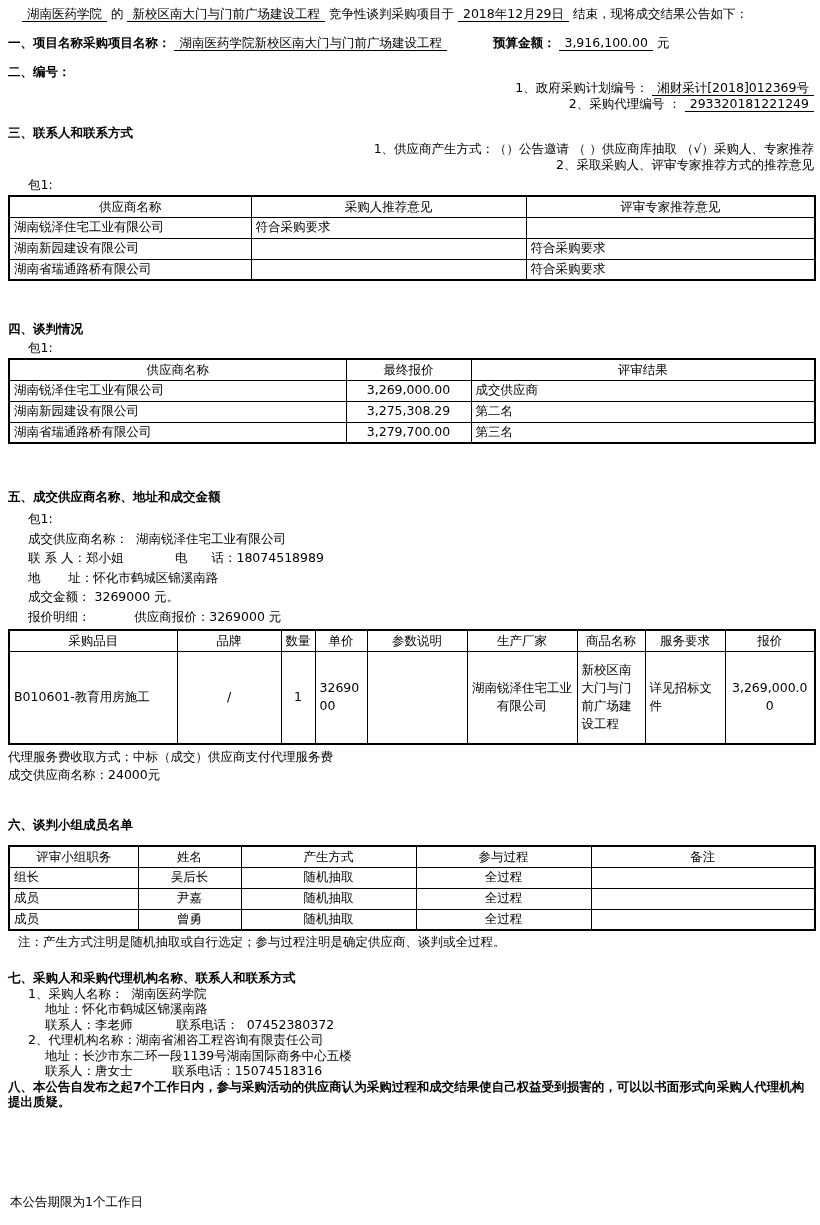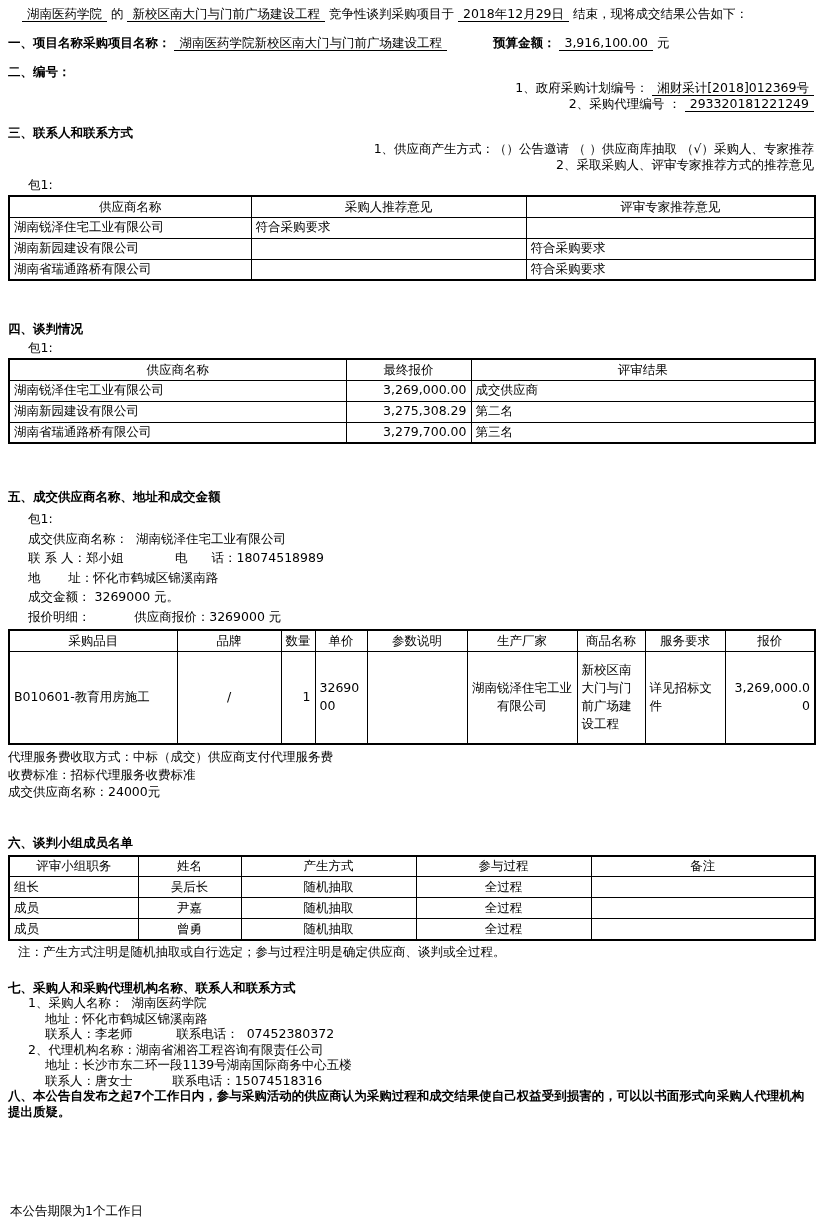--- a/index.html
+++ b/index.html
@@ -26,21 +26,21 @@
     border: 2px solid #000;
   }
   th, td {
     border: 1px solid #000; padding: 1px 4px; height: 21px;
     font-weight: normal; font-size: 12.5px; overflow: hidden;
     vertical-align: middle; word-break: break-all;
   }
   th { text-align: center; }
   td { text-align: left; }
   .ac { text-align: center; }
-  .ar { text-align: right; }
+  .ar { text-align: center; }
   .ptable td { line-height: 1.45; }
   .prow td { height: 93px; }
   .footer { margin-top: 84px; padding-left: 2px; }
 </style>
 </head>
 <body>
 
 <div class="doc">
 
   <div class="line" style="padding-left:14px;">
@@ -182,27 +182,26 @@
         <td>3269000</td>
         <td></td>
         <td class="ac">湖南锐泽住宅工业有限公司</td>
         <td>新校区南大门与门前广场建设工程</td>
         <td>详见招标文件</td>
         <td class="ar">3,269,000.00</td>
       </tr>
     </tbody>
       </table>
     <div class="line" style="margin-top:3px; line-height:17.5px;">代理服务费收取方式：中标（成交）供应商支付代理服务费</div>
-    <div class="line" style="line-height:17.5px;">收费标准：招标代理服务收费标准</div>
     <div class="line" style="line-height:17.5px;">成交供应商名称：24000元</div>
   </div>
 
   <div style="margin-top:34px;">
     <div class="b line">六、谈判小组成员名单</div>
-    <table style="margin-top:4px;">
+    <table style="margin-top:12px;">
       <colgroup>
         <col style="width:129px;">
           <col style="width:103px;">
           <col style="width:175px;">
         <col style="width:175px;">
           <col style="width:224px;">
       </colgroup>
       <tbody>
           <tr>
         <th>评审小组职务</th>

